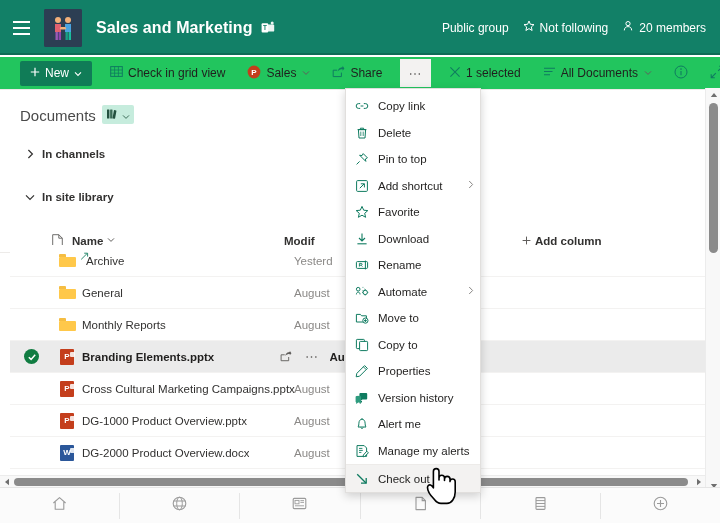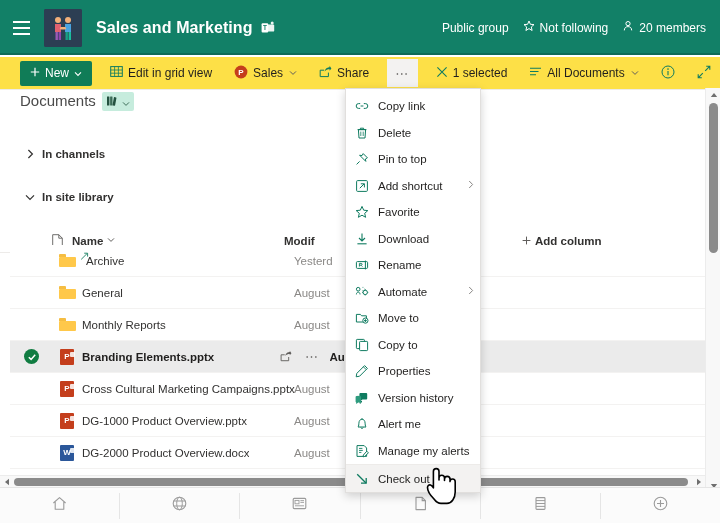--- a/index.html
+++ b/index.html
@@ -74,21 +74,21 @@
   .header-right .hitem.static { cursor: default; }
   .header-underline {
     position: absolute; left:0; bottom:0; width:720px; height:2px;
     background: #0e6b56;
   }
 
   
   .command-bar {
     position: absolute; left: 0; top: 57px;
     width: 720px; height: 33px;
-    background: #fde047;
+    background: #22c55e;
     display: flex; align-items: center;
     border-bottom: 1px solid #edebe9;
   }
   .btn-new {
     margin-left: 20px;
     height: 25px;
     background: #107c57;
     color: #fff;
     font-size: 12px;
     border-radius: 2px;
@@ -120,21 +120,21 @@
     display: flex; align-items: center;
     padding-right: 14px;
   }
   .cmd-teal { color: #0f7b60; }
   .dots { letter-spacing: 1.5px; font-size: 13px; color: #605e5c; line-height: 1; }
 
   
   .lib-title-row {
     position: absolute; left: 0; top: 92px;
     width: 702px; height: 32px;
-    display: flex; align-items: flex-start;
+    display: flex; align-items: flex-end;
     padding-left: 20px;
   }
   .lib-title {
     font-size: 15px; color: #4a4a4a;
     margin-right: 6px;
   }
   .lib-pill {
     background: #c6ecdd;
     border-radius: 2px;
     height: 19px;
@@ -405,21 +405,21 @@
       </span>
     </div>
 
     <div class="cmd">
       <span class="cmd-teal">
         <svg width="13" height="13" viewBox="0 0 13 13">
           <rect x=".7" y="1.6" width="11.6" height="9.8" fill="none" stroke="#0f7b60" stroke-width="1"></rect>
           <path d="M.7 5 H12.3 M.7 8.2 H12.3 M4.6 1.6 V11.4 M8.4 1.6 V11.4" stroke="#0f7b60" stroke-width=".8"></path>
         </svg>
       </span>
-      <span>Edit in grid view</span>
+      <span>Check in grid view</span>
     </div>
 
     <div class="cmd">
       <span>
         <svg width="14" height="14" viewBox="0 0 14 14">
           <circle cx="7" cy="7" r="6.4" fill="#c43e1c"></circle>
           <text x="7" y="10.2" font-size="8" font-family="Liberation Sans, sans-serif" fill="#ffffff" text-anchor="middle" font-weight="bold">P</text>
         </svg>
       </span>
       <span>Sales</span>

